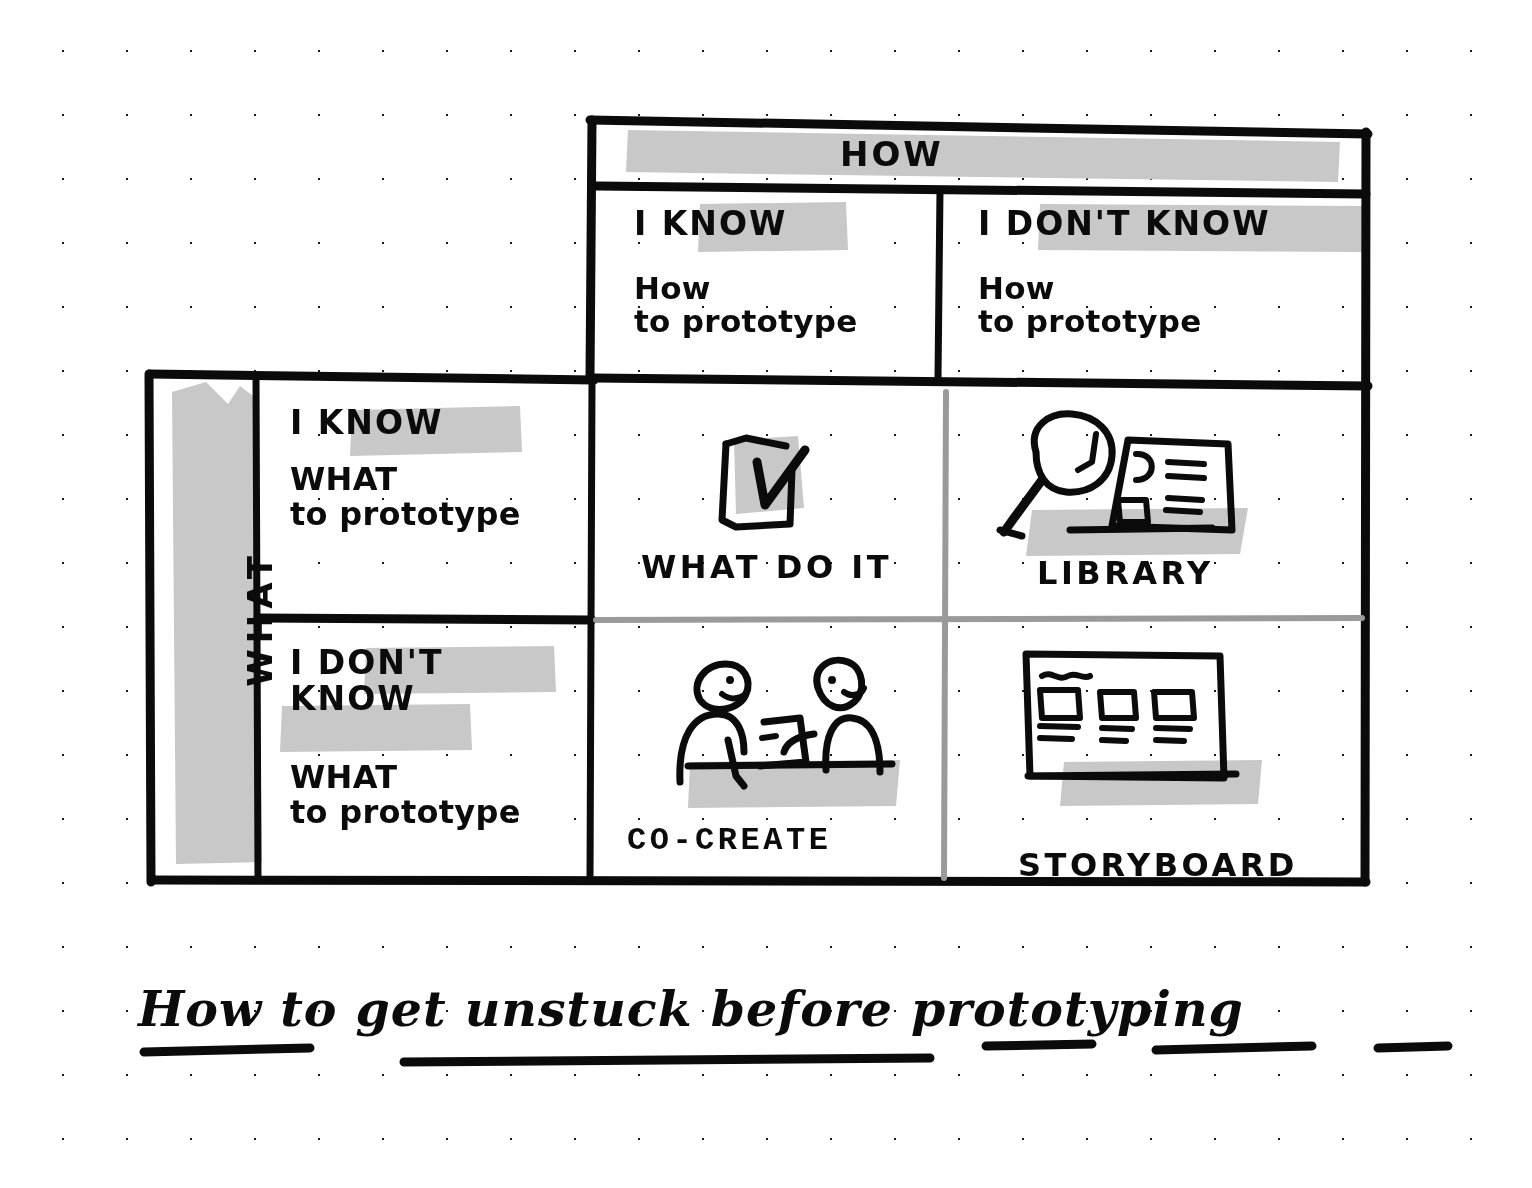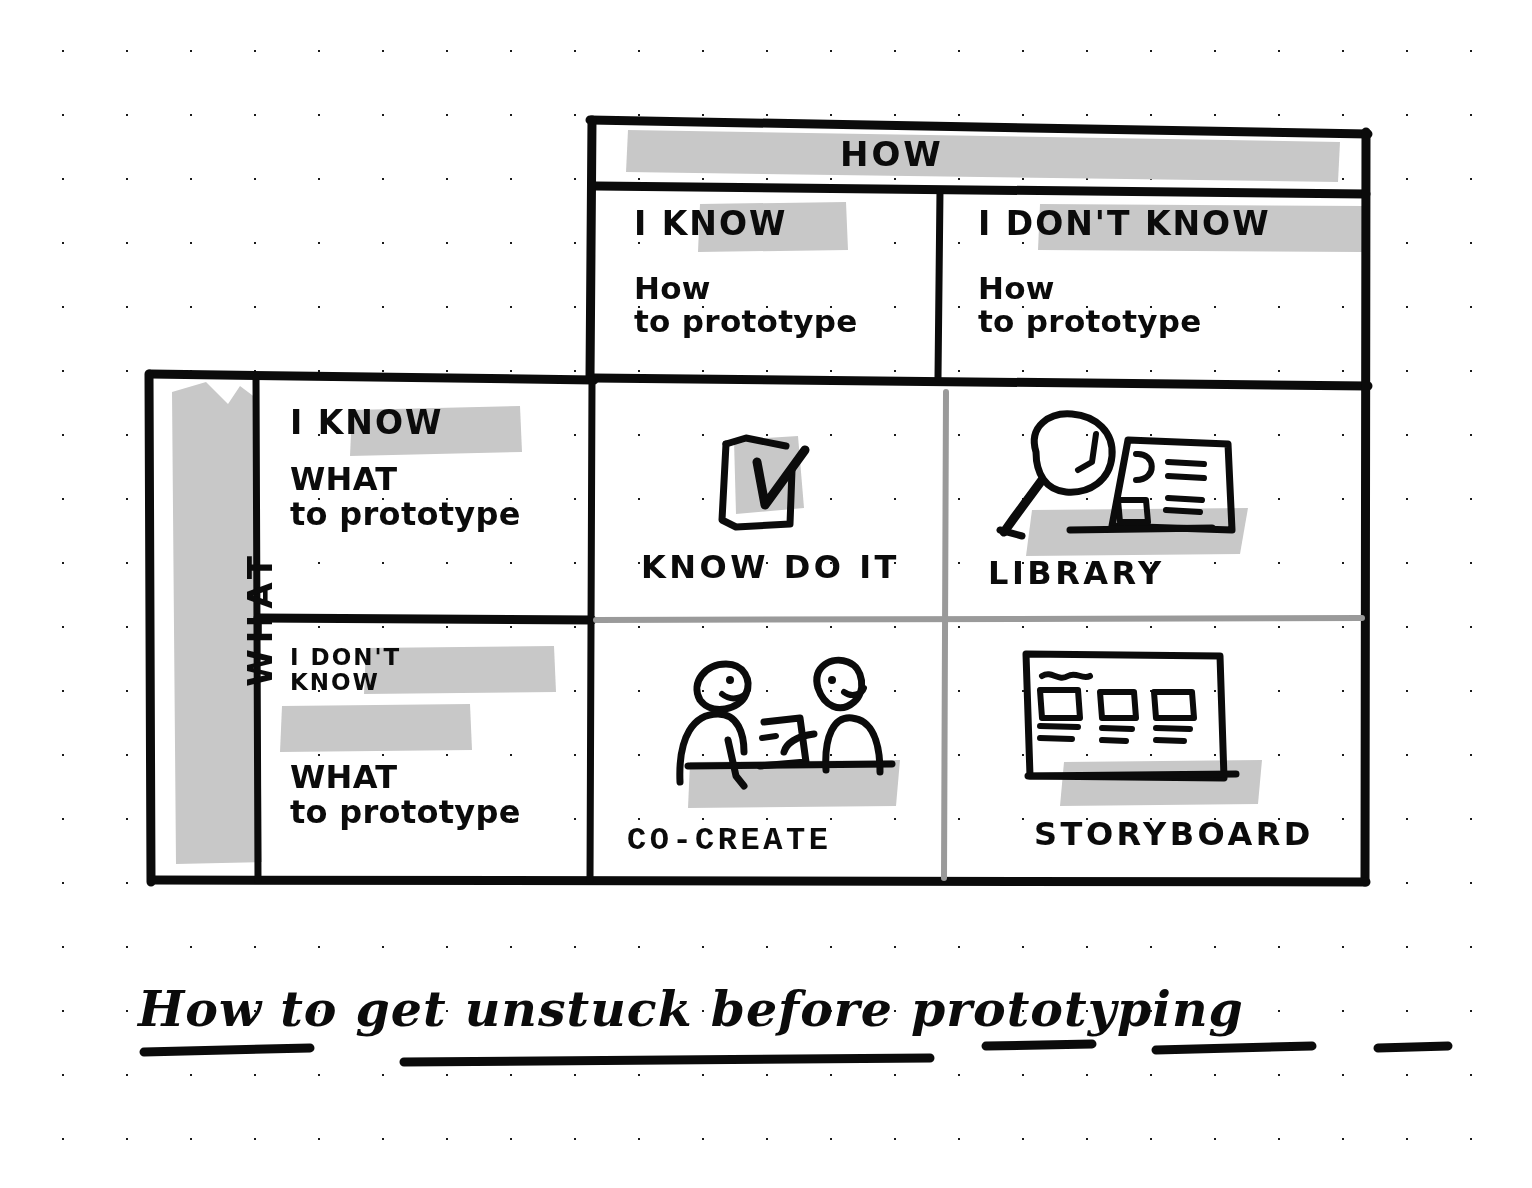--- a/index.html
+++ b/index.html
@@ -62,37 +62,37 @@
     left: 150px; top: 600px;
     width: 220px;
     font-size: 34px;
     letter-spacing: 6px;
     transform: rotate(-90deg);
     transform-origin: 50% 50%;
     text-align: center;
   }
   #row-know-1 { left: 290px; top: 405px; font-size: 33px; letter-spacing: 2px; }
   #row-know-1b { left: 290px; top: 462px; font-size: 32px; }
-  #row-know-2 { left: 290px; top: 645px; font-size: 23px; letter-spacing: 2px; }
+  #row-know-2 { left: 290px; top: 645px; font-size: 33px; letter-spacing: 2px; }
   #row-know-2b { left: 290px; top: 760px; font-size: 32px; }
 
   
   .qcap {
     position: absolute;
     font-family: "DejaVu Sans", sans-serif;
     font-weight: 700;
     font-size: 32px;
     letter-spacing: 3.5px;
     color: #0b0b0b;
     white-space: pre;
   }
   #cap-just   { left: 641px;  top: 548px; }
-  #cap-lib    { left: 988px; top: 554px; }
+  #cap-lib    { left: 1037px; top: 554px; }
   #cap-co     { left: 627px;  top: 822px; font-family: Liberation Mono, monospace; }
-  #cap-story  { left: 1018px; top: 815px; margin-left: 16px; }
+  #cap-story  { left: 1018px; top: 846px; }
 
   
   #caption {
     position: absolute;
     left: 138px; top: 980px;
     font-family: "DejaVu Serif", serif;
     font-style: italic;
     font-weight: 600;
     font-size: 49px;
     letter-spacing: 1px;
@@ -277,20 +277,20 @@
 
   <div class="txt caps" id="row-know-1">I KNOW</div>
   <div class="txt lower" id="row-know-1b">WHAT
 to prototype</div>
 
   <div class="txt caps" id="row-know-2">I DON'T
 KNOW</div>
   <div class="txt lower" id="row-know-2b">WHAT
 to prototype</div>
 
-  <div class="qcap" id="cap-just">KNOW DO IT</div>
+  <div class="qcap" id="cap-just">WHAT DO IT</div>
   <div class="qcap" id="cap-lib">LIBRARY</div>
   <div class="qcap" id="cap-co">CO-CREATE</div>
   <div class="qcap" id="cap-story">STORYBOARD</div>
 
   <div id="caption">How to get unstuck before prototyping</div>
 
 </div>
 
 </body></html>

